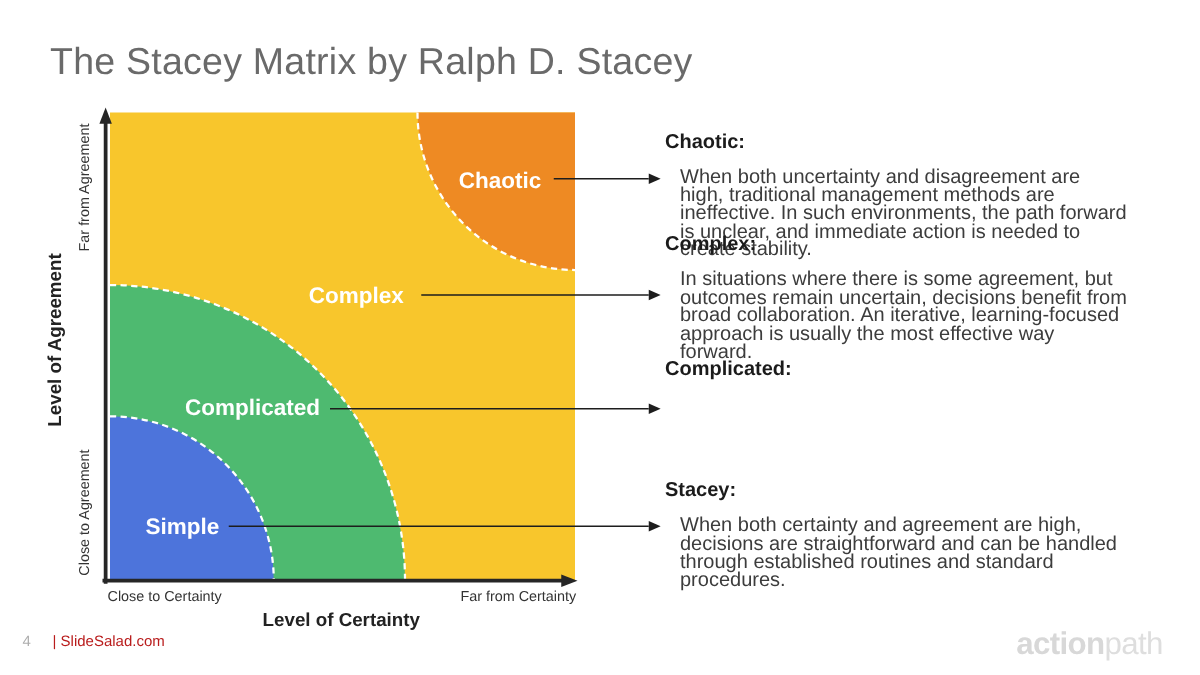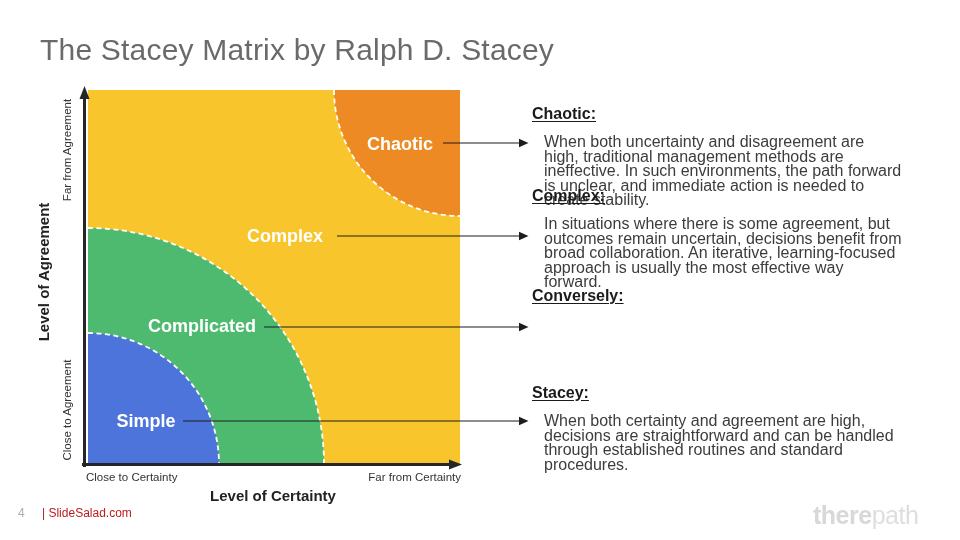--- a/index.html
+++ b/index.html
@@ -11,21 +11,21 @@
   .dash{fill:none;stroke:#ffffff;stroke-width:1.8;stroke-dasharray:5 3.5;}
   .axis{stroke:#262626;stroke-width:3;}
   .axis-head{fill:#262626;}
   .connector{stroke:#1d1d1d;stroke-width:1.2;}
   .connector-head{fill:#1d1d1d;}
   .region-label{fill:#ffffff;font-weight:700;font-size:18px;}
   .tick{fill:#333333;font-size:11.5px;}
   .axis-title{fill:#222222;font-size:15px;font-weight:700;}
   .desc{position:absolute;left:532px;width:382px;}
   .desc h3{margin:0 0 3px 0;font-size:16px;font-weight:700;color:#1b1b1b;
-           text-decoration:underline;text-underline-offset:2px;}
+           text-underline-offset:2px;}
   .desc p{margin:12px;font-size:16px;line-height:14.6px;color:#3c3c3c;}
   .page-number{position:absolute;left:18px;top:506px;font-size:12px;color:#adadad;}
   .site-ref{position:absolute;left:42px;top:506px;font-size:12px;color:#b91c1c;}
   .logo{position:absolute;left:813px;top:501px;font-size:25px;letter-spacing:-.5px;white-space:nowrap;}
   .logo .lb{font-weight:700;color:#d8d8d8;}
   .logo .ll{font-weight:400;color:#dedede;}
 </style>
 </head>
 <body>
 
@@ -82,24 +82,24 @@
 
   <div class="desc" style="top:105px">
     <h3>Chaotic:</h3>
     <p>When both uncertainty and disagreement are high, traditional management methods are ineffective. In such environments, the path forward is unclear, and immediate action is needed to create stability.</p>
   </div>
   <div class="desc" style="top:187px">
     <h3>Complex:</h3>
     <p>In situations where there is some agreement, but outcomes remain uncertain, decisions benefit from broad collaboration. An iterative, learning-focused approach is usually the most effective way forward.</p>
   </div>
   <div class="desc" style="top:287px">
-    <h3>Conversely:</h3>
+    <h3>Complicated:</h3>
   </div>
   <div class="desc" style="top:384px">
     <h3>Stacey:</h3>
     <p>When both certainty and agreement are high, decisions are straightforward and can be handled through established routines and standard procedures.</p>
   </div>
 
   <div class="page-number">4</div>
   <div class="site-ref">| SlideSalad.com</div>
-  <div class="logo"><span class="lb">there</span><span class="ll">path</span></div>
+  <div class="logo"><span class="lb">action</span><span class="ll">path</span></div>
 
 </div>
 
 </body></html>

